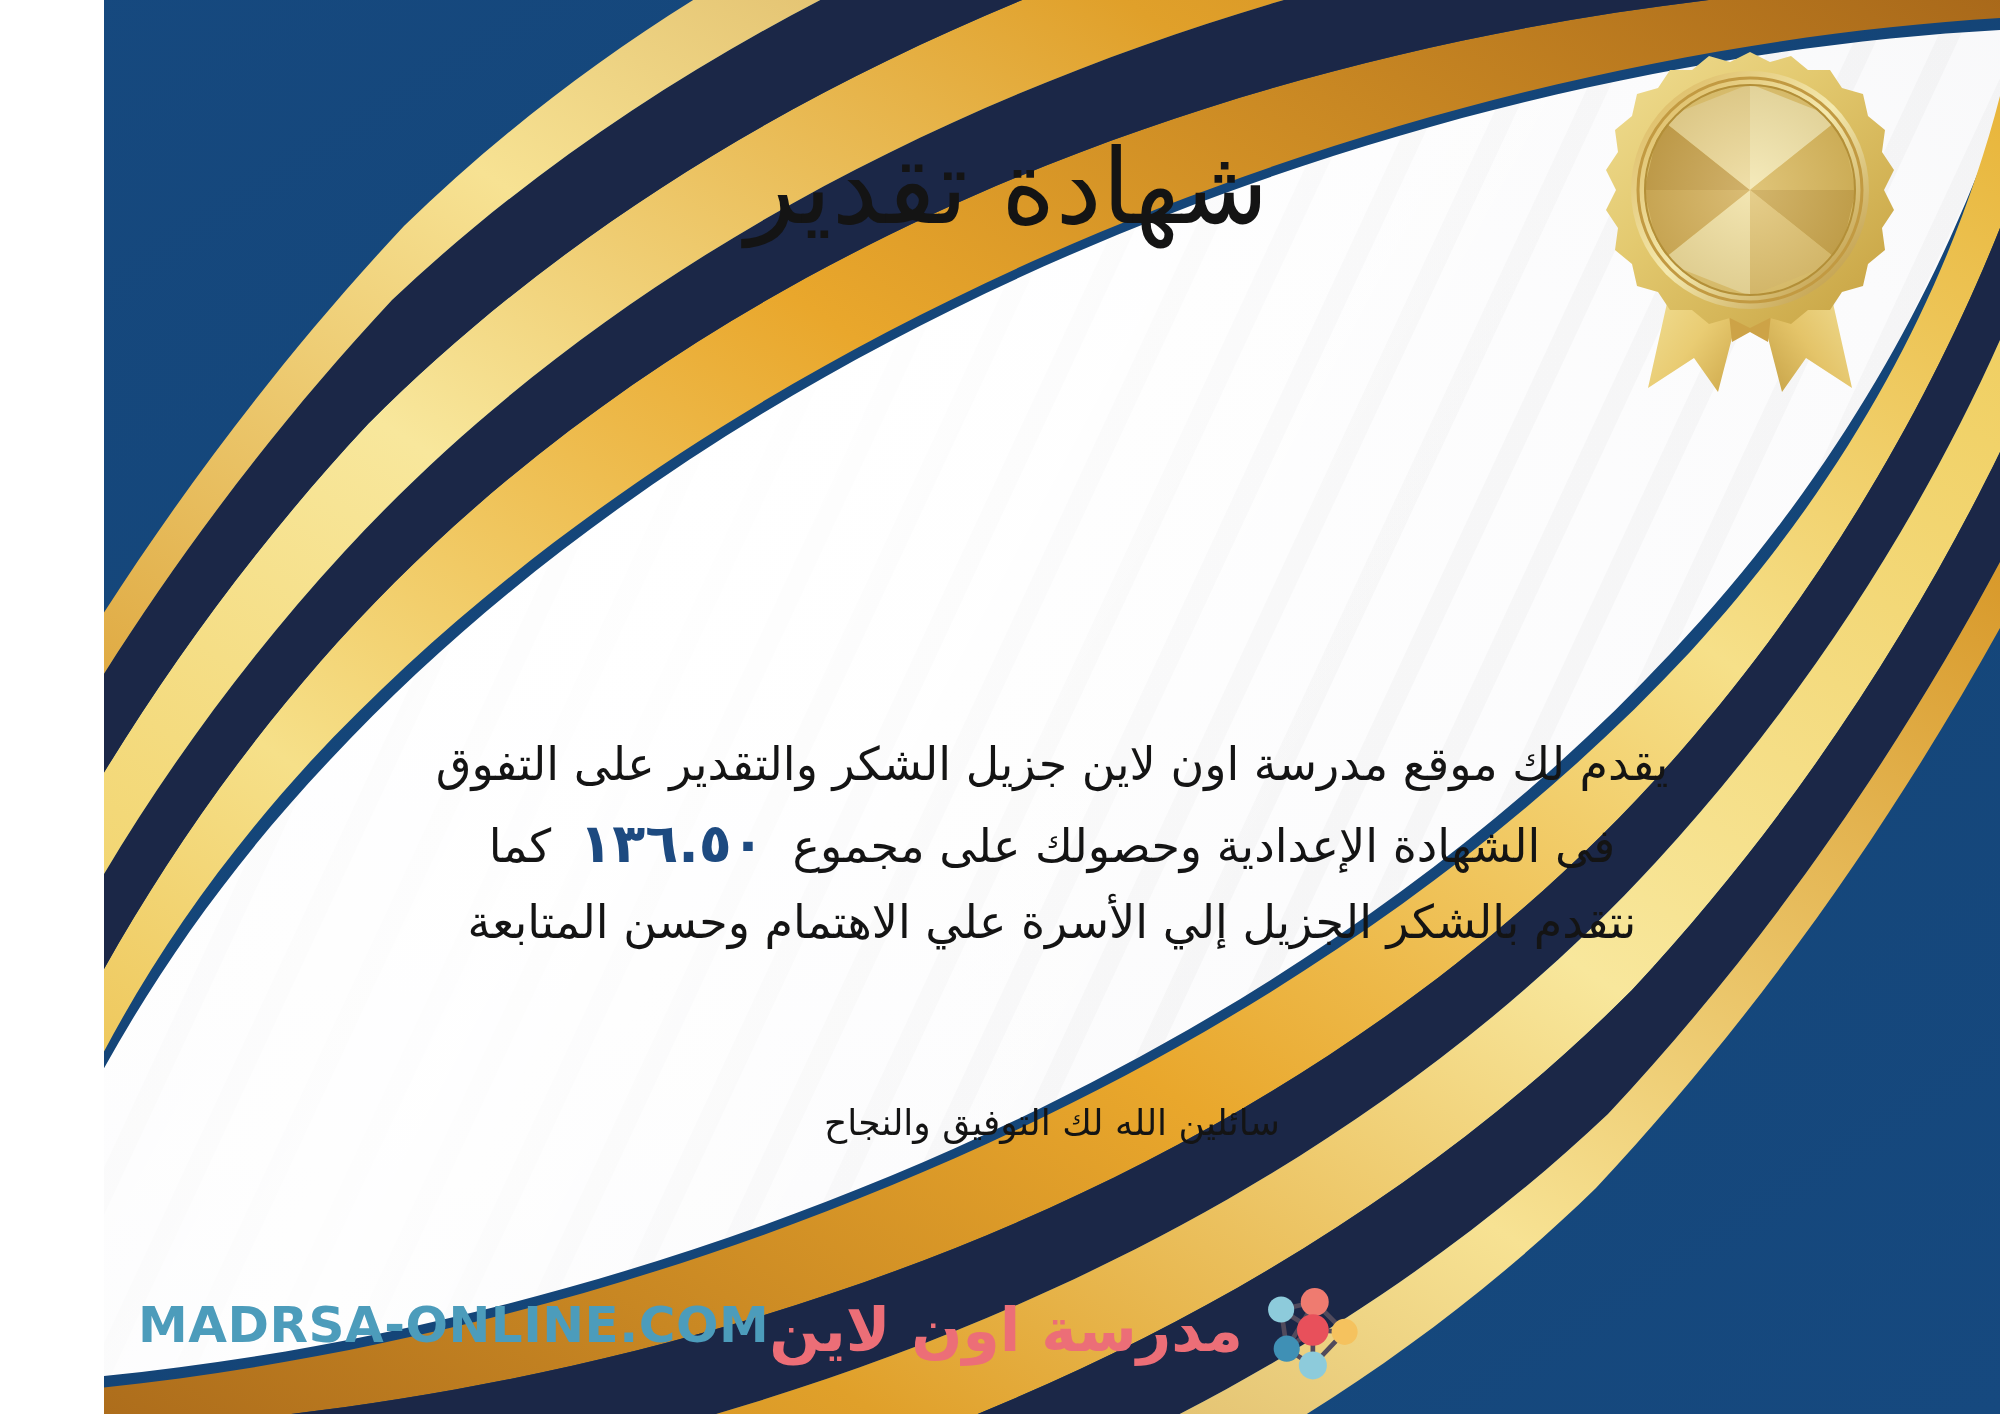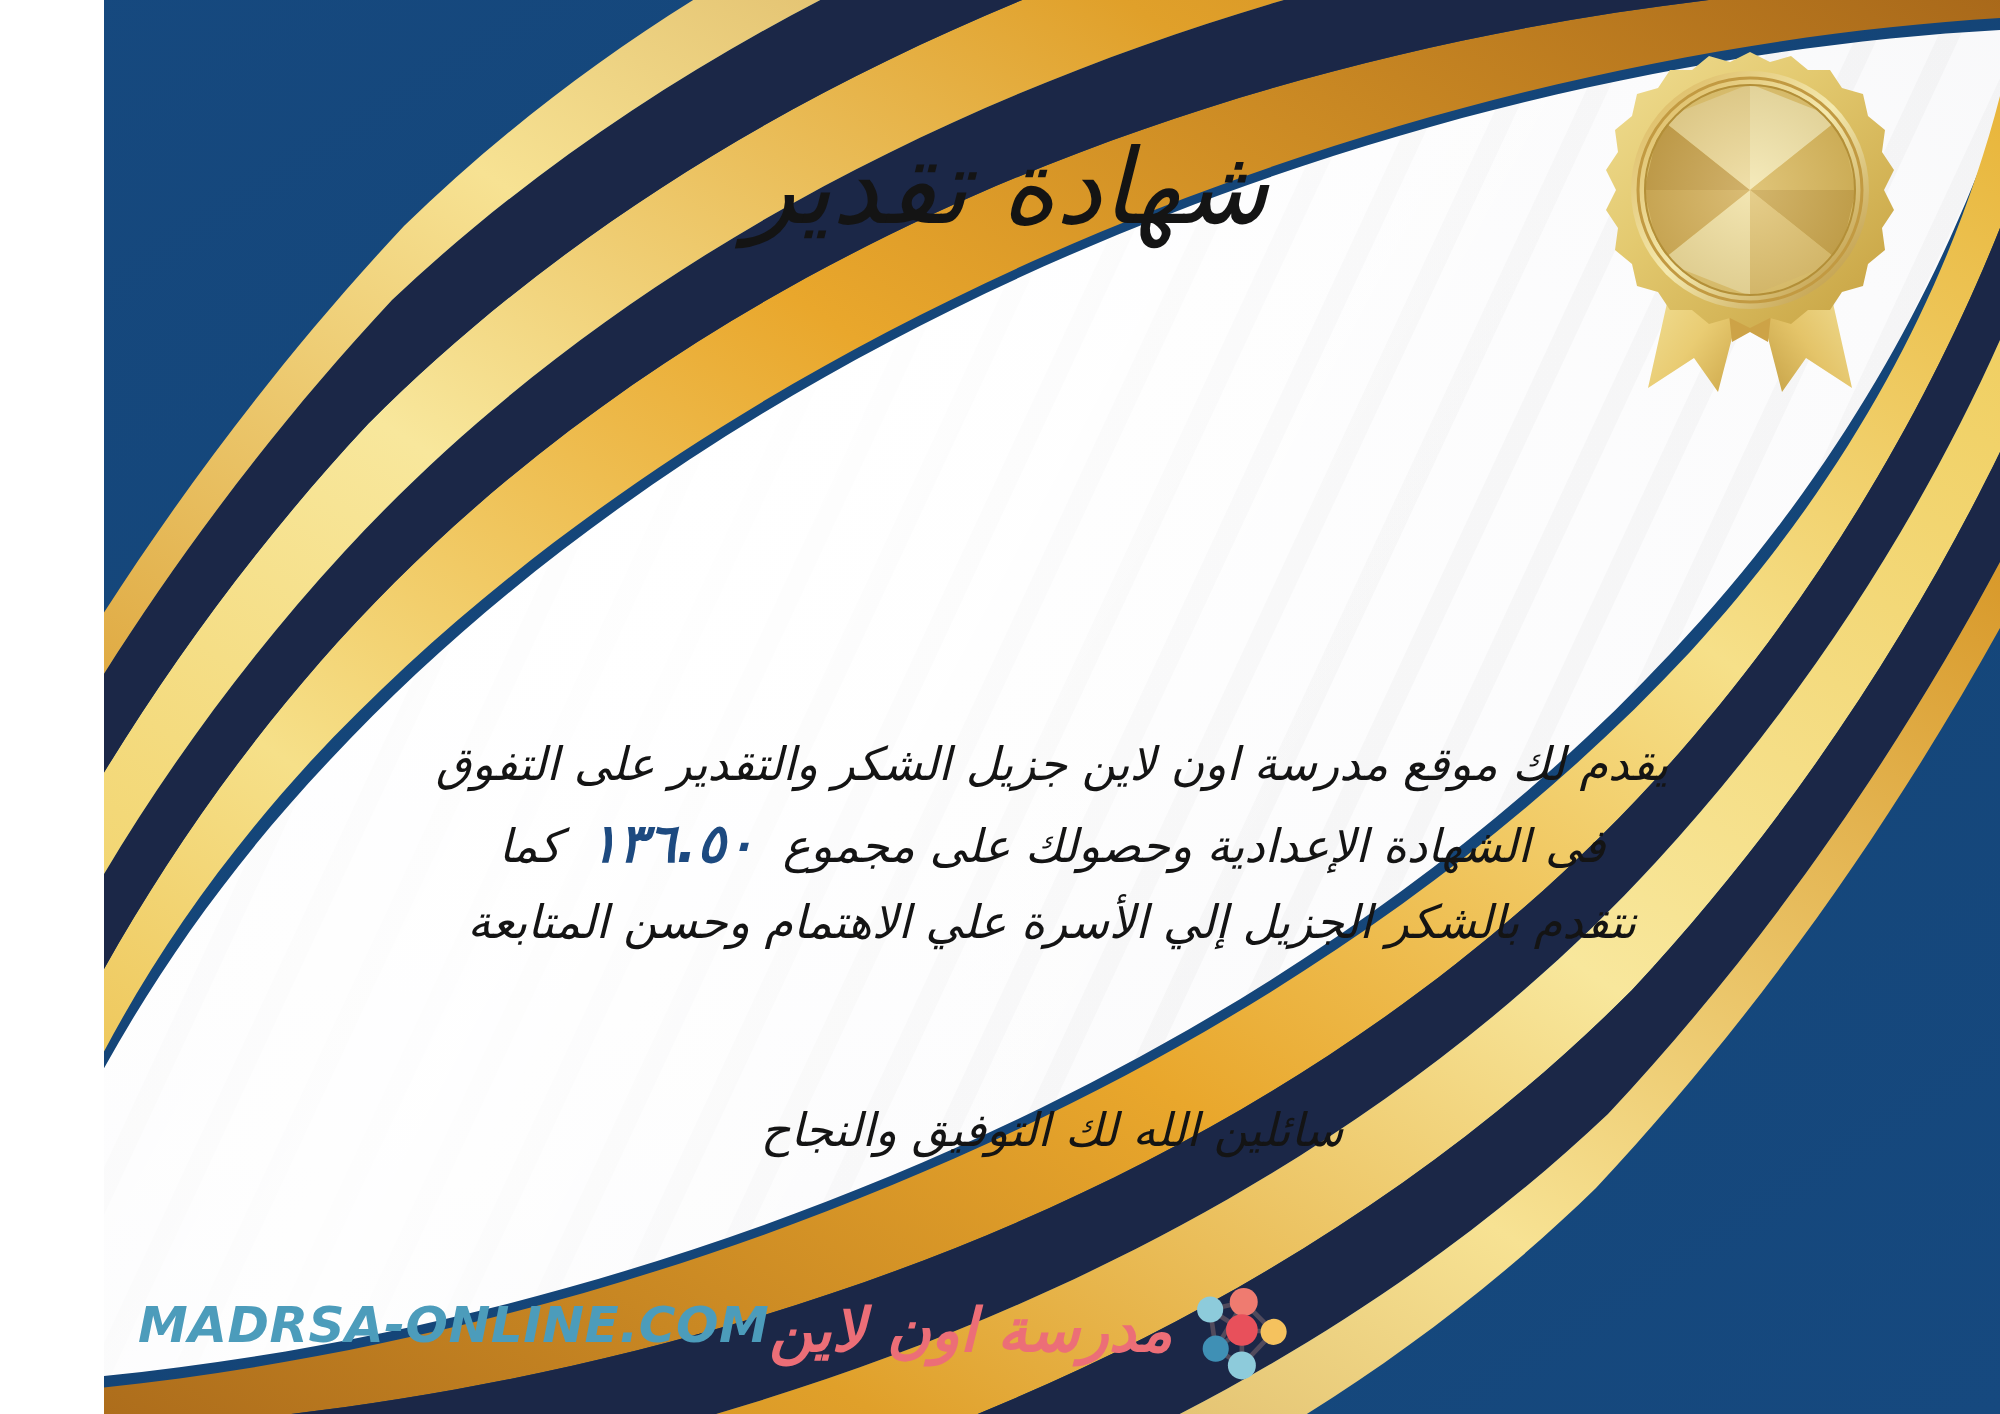--- a/index.html
+++ b/index.html
@@ -8,21 +8,20 @@
     padding: 0;
     background: #ffffff;
   }
   #certificate {
     position: relative;
     width: 1896px;
     height: 1414px;
     overflow: hidden;
     background: #ffffff;
     font-family: "DejaVu Sans", "Liberation Sans", sans-serif;
-    font-style: italic;
   }
 
   
   .paper-bg {
     position: absolute;
     inset: 0;
     background:
       repeating-linear-gradient(
         -65deg,
         rgba(0,0,0,0.000) 0px,
@@ -112,21 +111,21 @@
     font-size: 54px;
     letter-spacing: 1px;
     padding: 0 28px;
   }
   .closing-line {
     position: absolute;
     top: 1098px;
     left: 0;
     right: 0;
     text-align: center;
-    font-size: 46px;
+    font-size: 36px;
     color: #141414;
     line-height: 1.4;
   }
 
   
   .brand {
     position: absolute;
     left: 34px;
     bottom: 28px;
     display: flex;

